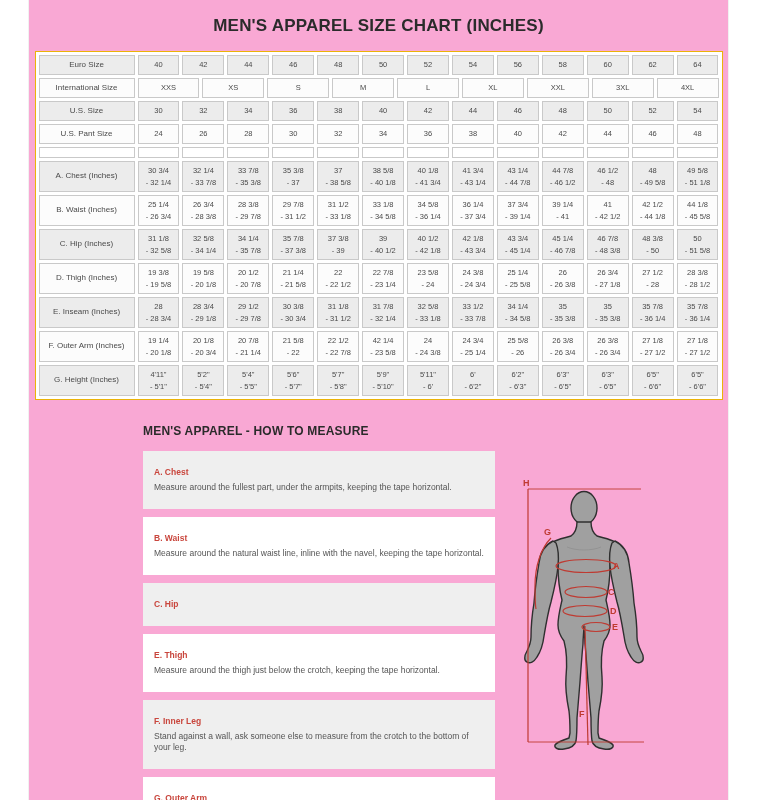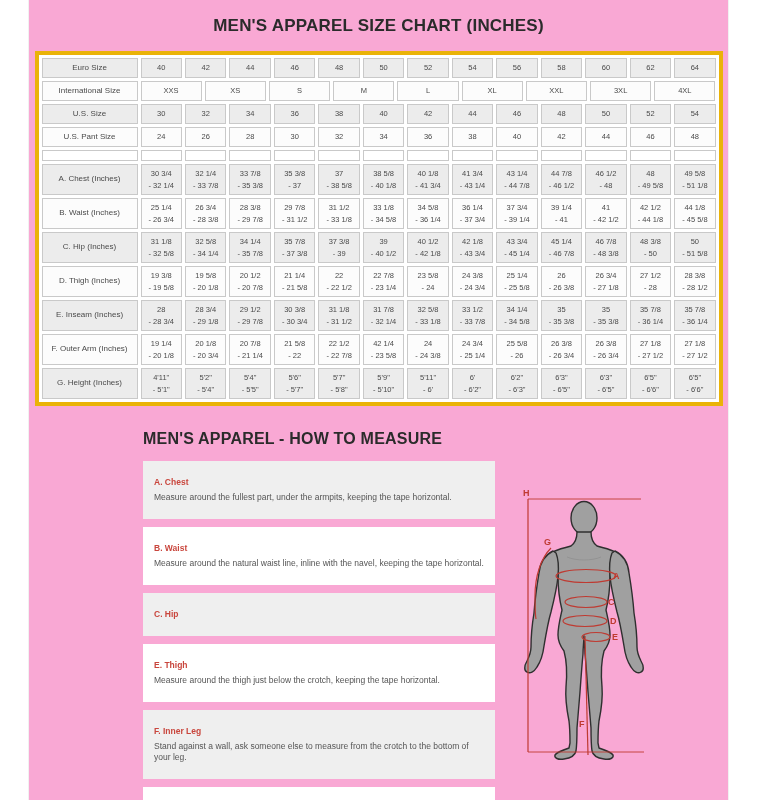--- a/index.html
+++ b/index.html
@@ -12,38 +12,38 @@
     width:701px;height:800px;margin:0 auto;box-sizing:border-box;
     border-left:1px solid #f1f1f1;border-right:1px solid #f1f1f1;
     padding-top:16px;background:#f9a8d4;
   }
   .chart-title{
     text-align:center;font-size:17px;font-weight:bold;color:#2b2b2b;
     letter-spacing:.2px;margin:0 0 15px 0;
   }
   
   .size-table{
-    width:688px;margin:0 auto;border:4px solid #eab308;
+    width:688px;margin:0 auto;border:1px solid #eab308;
     padding:3px;box-sizing:border-box;background:#fff;
   }
   .t-row{display:flex;column-gap:3px;margin-bottom:3px;}
   .t-row:last-child{margin-bottom:0;}
   .t-cell{
     border:1px solid #c9c9c9;background:#fcfcfc;flex:1 1 0;
     display:flex;flex-direction:column;align-items:center;justify-content:center;
     text-align:center;font-size:7.5px;color:#4a4a4a;min-height:20px;line-height:1.55;
     box-sizing:border-box;
   }
   .t-row.shaded .t-cell{background:#ececec;}
   .t-cell.t-label{flex:0 0 96px;font-size:8px;}
   .t-row.tall .t-cell{min-height:31px;}
   .t-row.empty-row .t-cell{min-height:11px;background:#ffffff;}
   
   .measure{margin:24px 0 0 114px;width:525px;}
-  .measure-title{font-size:16px;font-weight:bold;color:#2b2b2b;margin:0 0 13px 0;letter-spacing:.2px;}
+  .measure-title{font-size:12px;font-weight:bold;color:#2b2b2b;margin:0 0 13px 0;letter-spacing:.2px;}
   .measure-flex{display:flex;column-gap:6px;align-items:flex-start;}
   .measure-list{width:352px;}
   .m-item{padding:16px 11px;margin-bottom:8px;background:#fff;}
   .m-item.shaded{background:#efefef;}
   .m-title{font-size:8.5px;font-weight:bold;color:#c9463d;line-height:1.2;}
   .m-title.dark{color:#3c3c3c;}
   .m-text{font-size:8.5px;color:#555;margin-top:5px;line-height:1.3;}
   .figure-wrap{width:160px;}
   .fig-label{font:bold 9px "Liberation Sans", sans-serif;fill:#bf3a31;}
 </style>

